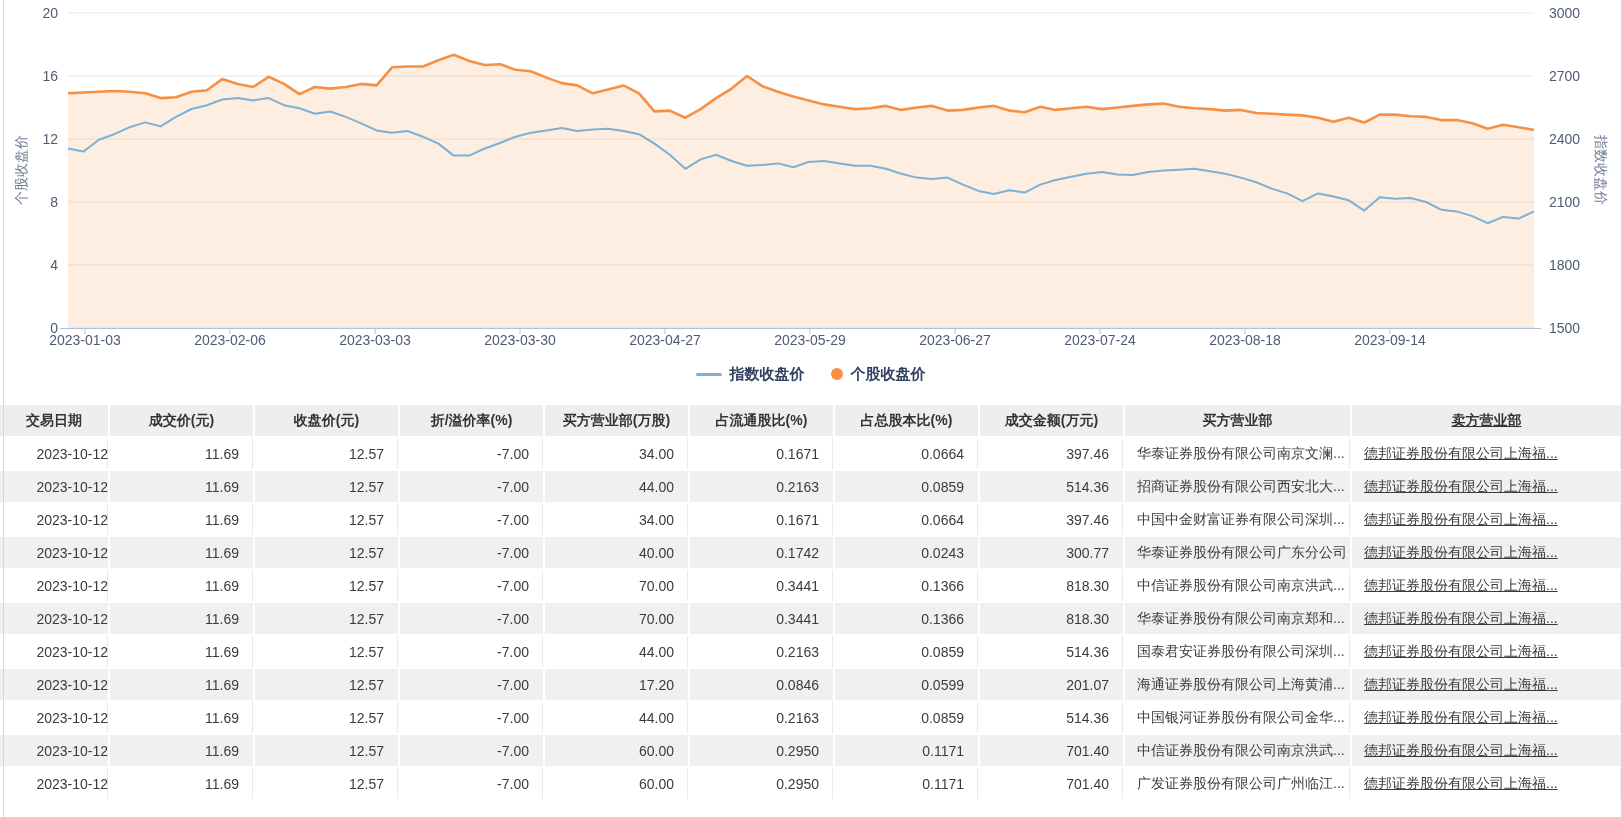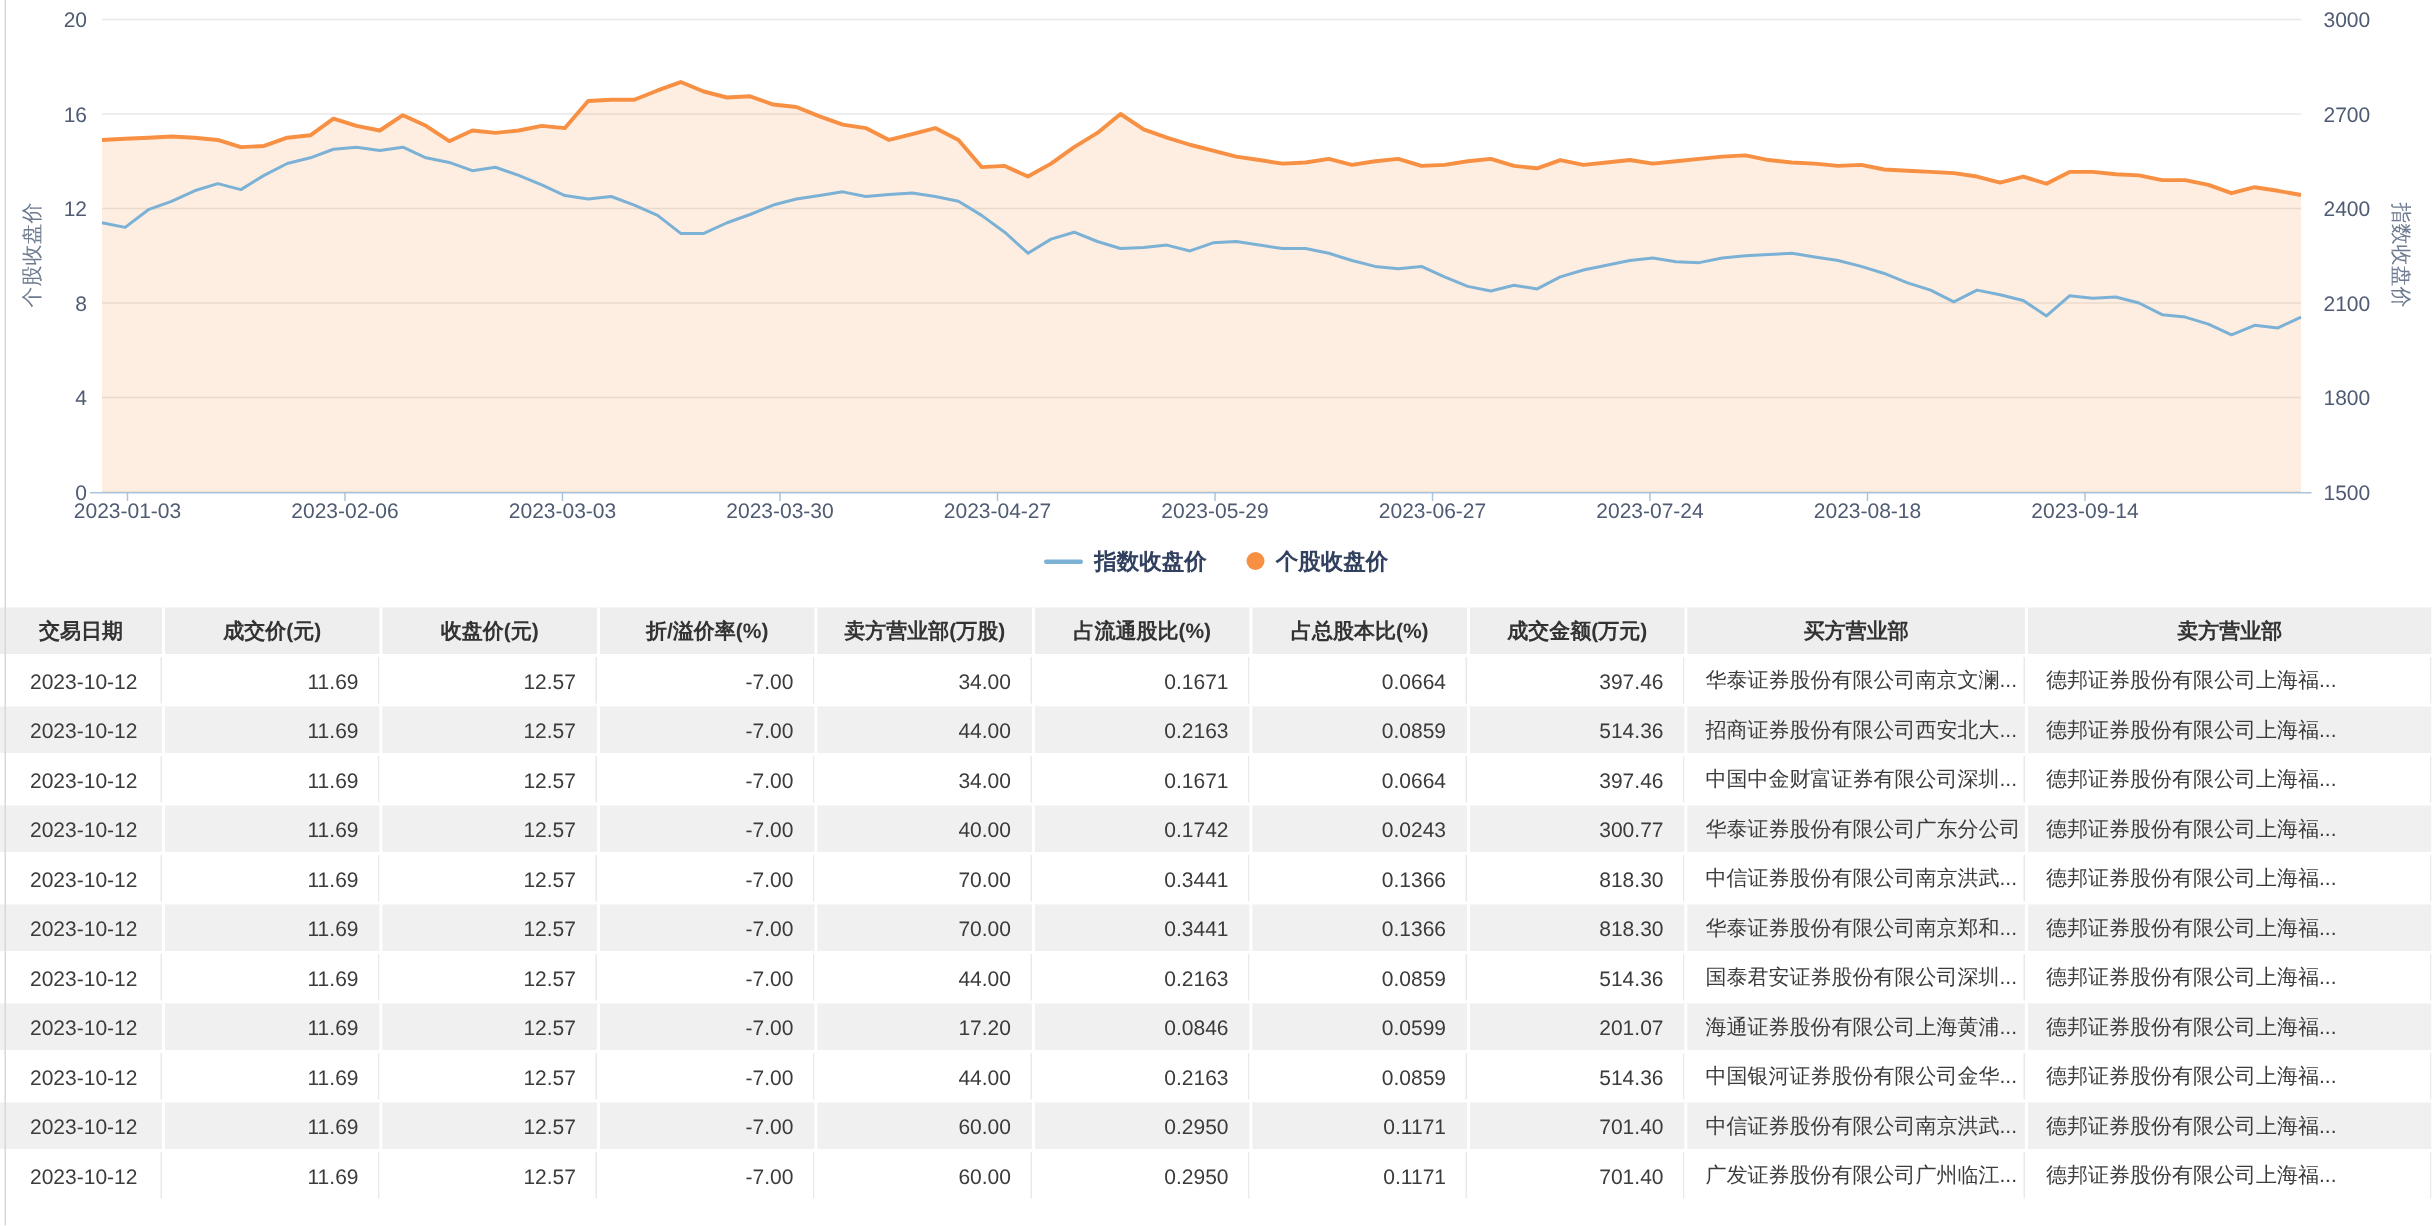--- a/index.html
+++ b/index.html
@@ -18,28 +18,28 @@
   .legend-line-swatch { width:26px; height:3px; border-radius:2px; display:inline-block; }
   .legend-dot-swatch { width:12px; height:12px; border-radius:50%; display:inline-block; }
   .legend-label { font-size:15px; font-weight:700; color:#31405e; }
 
   .trade-table { border-collapse:separate; border-spacing:0 2px; table-layout:fixed;
     width:1621px; margin-top:16px; font-size:14px; }
   .trade-table th {
     background:#eeeeee; font-weight:700; color:#333; height:31px;
     border-right:2px solid #ffffff; text-align:center; white-space:nowrap; overflow:hidden; padding:0;
   }
-  .trade-table th:last-child, .trade-table td:last-child { border-right:none; }
+  .trade-table th:last-child, .trade-table td:last-child { border-right:none;text-decoration:underline; }
   .trade-table td {
     height:31px; padding:0; color:#3b3b3b; white-space:nowrap; overflow:hidden;
     border-right:2px solid #ffffff;
   }
   .trade-table tr.row-gray td { background:#f0f0f0; }
   .trade-table tr.row-white td { background:#ffffff; box-shadow: inset -1px 0 0 #e9e9e9; }
-  .trade-table td.al { text-align:left; padding-left:20px; }
+  .trade-table td.al { text-align:right; padding-left:20px; }
   .trade-table td.al2 { text-align:left; padding-left:12px; padding-right:4px; }
   .trade-table td.ar { text-align:right; padding-right:14px; }
 </style>
 </head>
 <body>
 
 <div class="left-edge"></div>
 
 <div class="chart-wrap" id="chart-wrap">
     <svg xmlns="http://www.w3.org/2000/svg" width="1621" height="355" viewBox="0 0 1621 355" font-family="inherit">
@@ -113,21 +113,21 @@
       <col style="width: 145px;">
       <col style="width: 227px;">
       <col style="width: 269px;">
     </colgroup>
   <thead>
       <tr id="thead-row">
         <th>交易日期</th>
         <th>成交价(元)</th>
         <th>收盘价(元)</th>
         <th>折/溢价率(%)</th>
-        <th>卖方营业部(万股)</th>
+        <th>买方营业部(万股)</th>
         <th>占流通股比(%)</th>
         <th>占总股本比(%)</th>
         <th>成交金额(万元)</th>
         <th>买方营业部</th>
         <th>卖方营业部</th>
       </tr>
     </thead>
   <tbody id="tbody">
       <tr class="row-white">
         <td class="al">2023-10-12</td>

